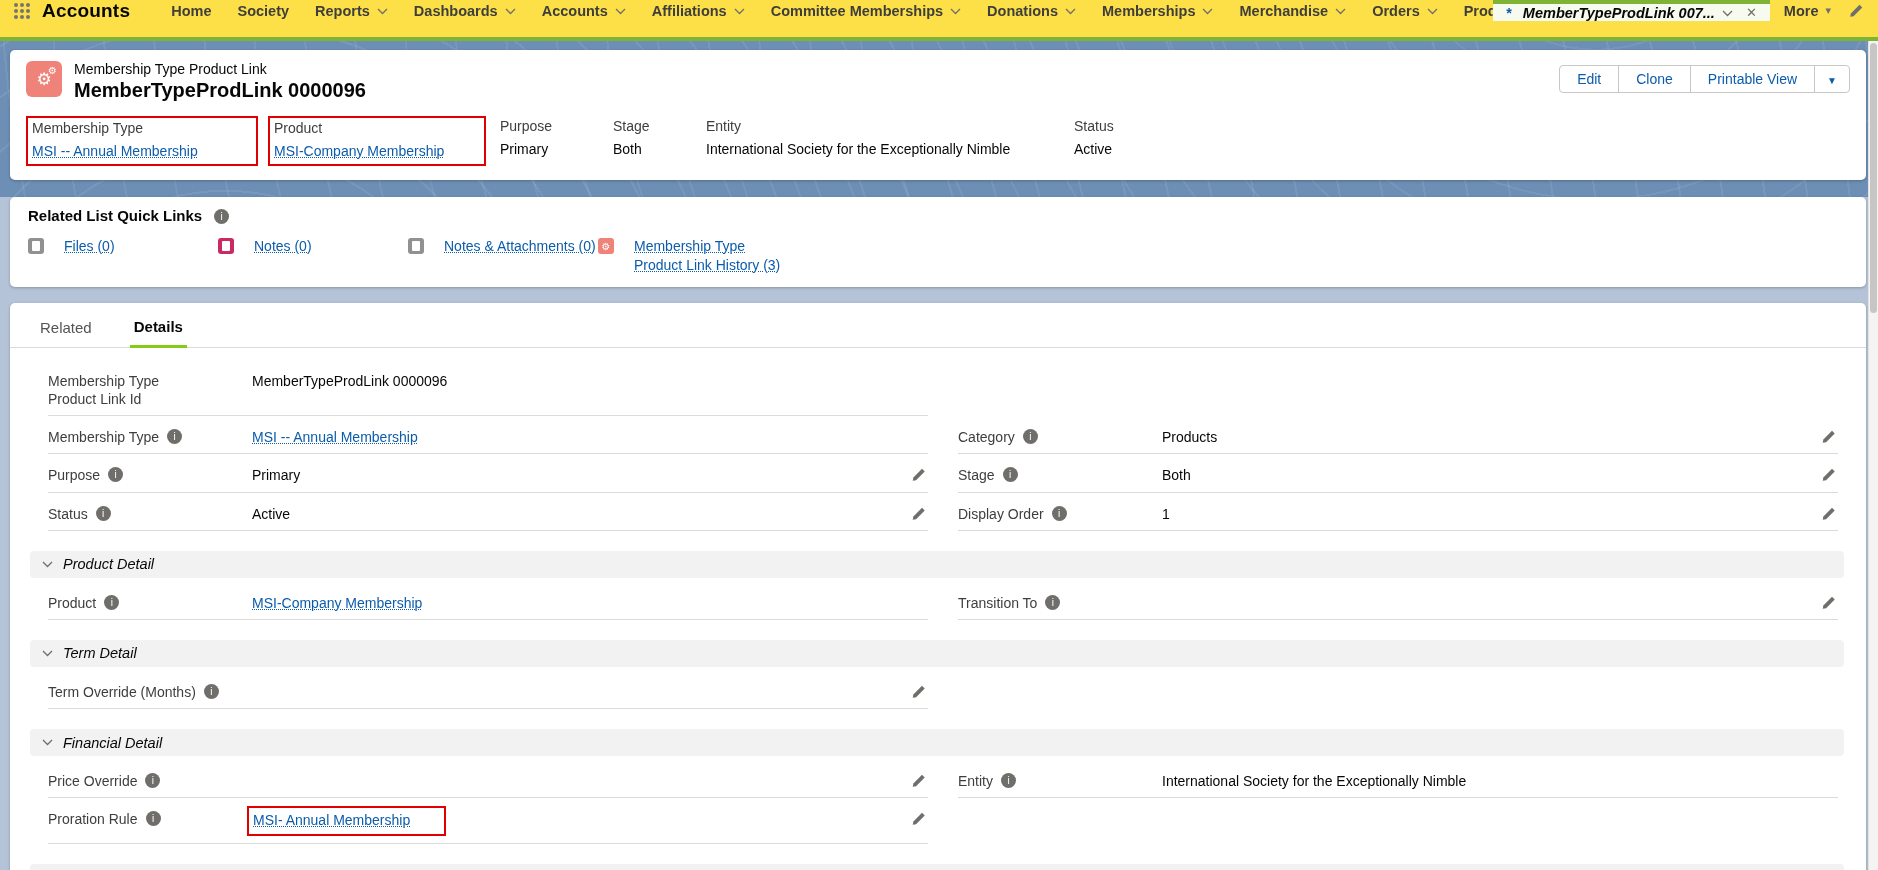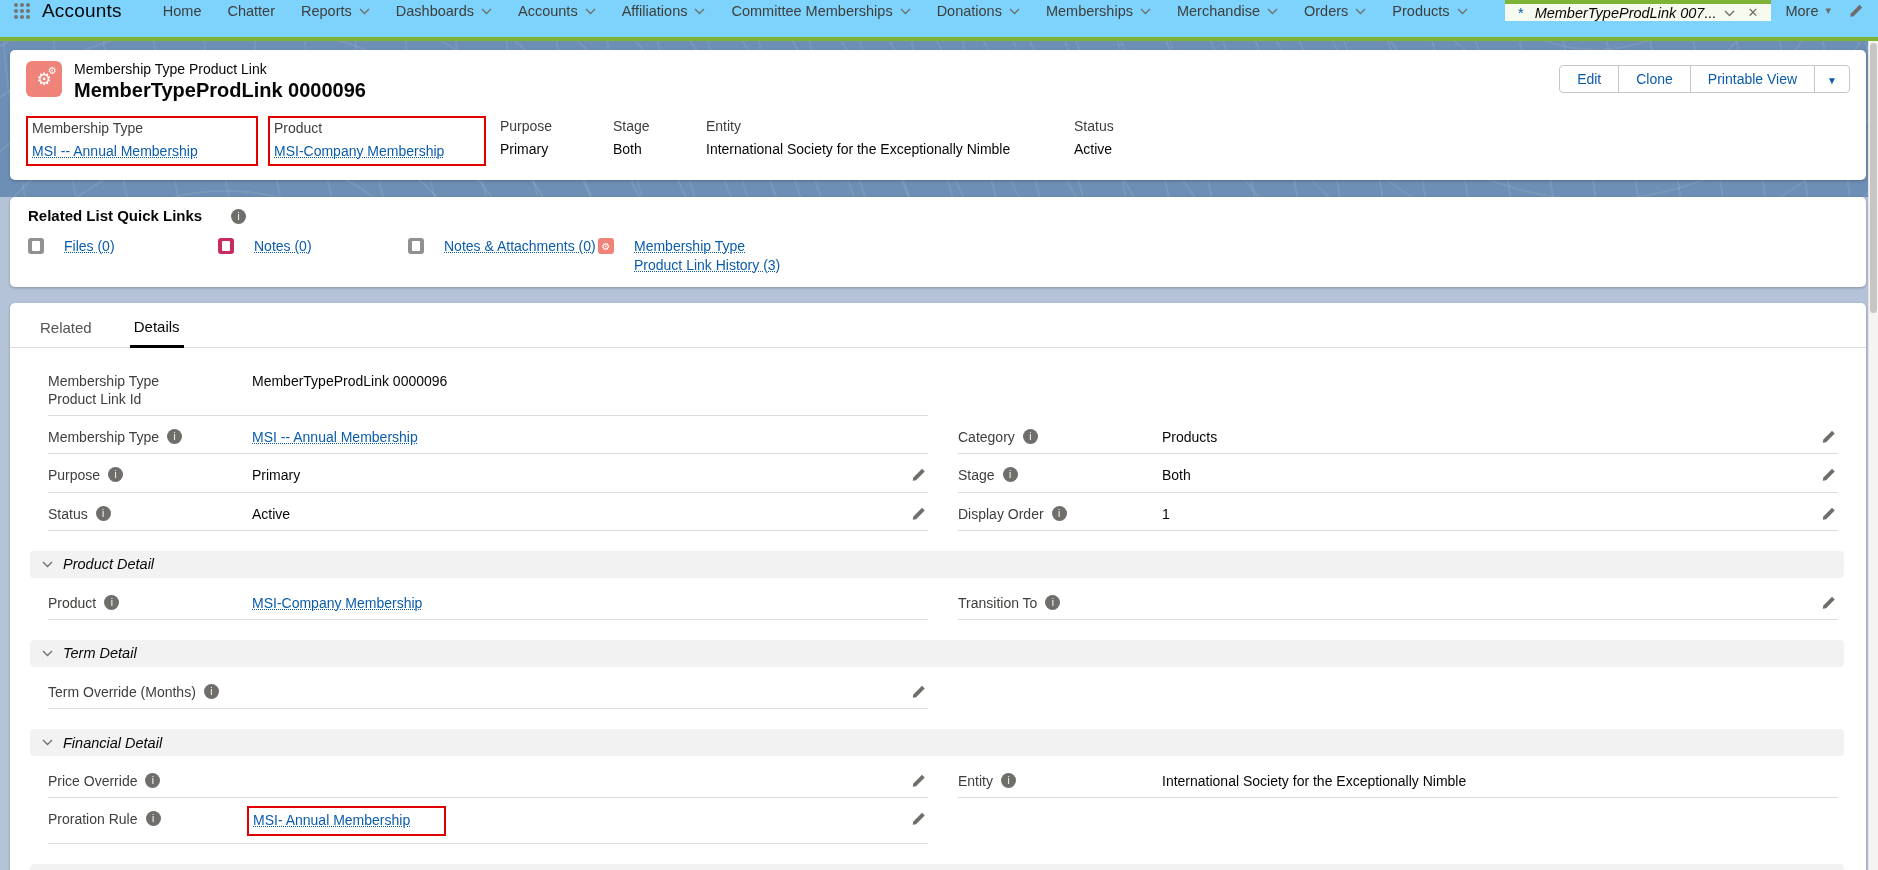--- a/index.html
+++ b/index.html
@@ -1,20 +1,20 @@
 <!DOCTYPE html>
 <html><head>
 <meta charset="utf-8">
 <style>
   * { margin:0; padding:0; box-sizing:border-box; }
   html,body { width:1878px; height:870px; overflow:hidden; background:#b5c3d8;
               font-family:"Liberation Sans","DejaVu Sans",sans-serif; font-size:14px; color:#080707; }
 
   
-  .topnav { height:37px; background:#7dd3fc; display:flex; align-items:center; padding:0 10px 16px 14px; position:relative; }
+  .topnav { height:37px; background:#fde047; display:flex; align-items:center; padding:0 10px 16px 14px; position:relative;font-weight:bold; }
   .waffle { width:16px; height:16px; display:grid; grid-template-columns:repeat(3,4px); grid-template-rows:repeat(3,4px); gap:2px; cursor:pointer; margin-right:12px; }
   .waffle i { width:4px; height:4px; border-radius:50%; background:#747474; }
   .appname { font-size:19px; color:#080707; margin-right:28px; letter-spacing:.2px; }
   .navtabs { display:flex; align-items:center; height:100%; flex:1; min-width:0; }
   .navtab { display:flex; align-items:center; gap:7px; padding:0 13px; height:100%; font-size:14.5px; color:#3e3e3c; cursor:pointer; white-space:nowrap; }
   .navtab svg { margin-top:2px; }
   .navtab.activetab { background:#f7faef; border-top:4px solid #7fb335; font-style:italic; color:#080707; padding-top:0; }
   .navtab.activetab .star { color:#0b5cab; font-style:normal; margin-right:4px; }
   .navtab .closex { font-style:normal; color:#706e6b; font-size:13px; margin-left:6px; cursor:pointer; }
   .moretab { display:flex; align-items:center; gap:7px; padding:0 14px; font-size:14.5px; color:#3e3e3c; cursor:pointer; white-space:nowrap; }
@@ -47,36 +47,36 @@
   .hl-col { flex:0 0 auto; padding-right:10px; }
   .hl-inner { padding:2px 10px 5px 4px; }
   .hl-inner.redbox { border:2px solid #e00000; }
   .hl-label { font-size:14px; color:#3e3e3c; display:block; margin-bottom:7px; }
   .hl-value { font-size:14px; color:#080707; display:block; }
   a.rec-link { color:#0b5cab; text-decoration:underline dotted 1px; cursor:pointer; }
 
   
   .lower { padding:0 12px 0 10px; }
   .ql-card { margin-top:0; padding:10px 18px 12px; }
-  .ql-title-row { display:flex; align-items:flex-end; gap:29px; }
+  .ql-title-row { display:flex; align-items:flex-end; gap:12px; }
   .ql-title { font-size:15px; font-weight:bold; color:#080707; }
   .ql-links { display:flex; margin-top:13px; align-items:flex-start; }
   .ql-item { display:flex; gap:20px; align-items:flex-start; flex:0 0 190px; font-size:14px; }
   .ql-item:last-child { flex:0 0 auto; }
   .ql-badge { width:16px; height:16px; border-radius:3px; flex:0 0 16px; display:flex; align-items:center; justify-content:center; margin-top:1px; }
   .ql-badge.file { background:#919191; }
   .ql-badge.note { background:#ca2a63; }
   .ql-badge.history { background:#ef837a; color:#fff; font-size:10px; }
   .ql-badge .page { width:8px; height:10px; background:#fff; border-radius:1px; }
   .ql-item a { max-width:160px; display:inline-block; line-height:1.35; }
 
   .main-card { margin-top:16px; min-height:640px; padding-bottom:40px; }
   .tabsrow { display:flex; gap:34px; padding:0 0 0 26px; border-bottom:1px solid #dddbda; height:45px; align-items:flex-end; }
   .dtab { padding:0 4px 12px; font-size:15px; color:#545452; cursor:pointer; position:relative; top:1px; }
-  .dtab.active { font-weight:normal; color:#080707; border-bottom:3px solid #000000; padding-bottom:10px;text-align:right; }
+  .dtab.active { font-weight:bold; color:#080707; border-bottom:3px solid #84cc16; padding-bottom:10px;text-align:right; }
 
   .detail-body { padding:12px 22px 0 20px; }
   .section-bar { background:#f3f2f2; border-radius:4px; height:27px; display:flex; align-items:center; gap:10px; padding:0 12px; margin:20px 0 4px; cursor:pointer; }
   .section-bar span { font-size:14.5px; color:#080707;font-style:italic; }
   .rows-grid { display:grid; grid-template-columns:1fr 1fr; column-gap:30px; padding:0 6px 0 18px; }
   .fcell { display:flex; align-items:flex-start; border-bottom:1px solid #dddbda; padding:6px 0 7px; min-height:31px; margin-top:6px; }
   .fcell.empty { border-bottom:none; }
   .flabel { flex:0 0 204px; font-size:14px; color:#3e3e3c; display:flex; gap:8px; align-items:flex-start; line-height:1.3; padding-right:14px; }
   .flabel .ltext { max-width:160px; }
   .fvalue { flex:1 1 auto; font-size:14px; color:#080707; line-height:1.3; }
@@ -102,21 +102,21 @@
       <i></i>
       <i></i>
       <i></i>
   </div>
   <span class="appname">Accounts</span>
   <nav class="navtabs" id="nav-tabs">
       <div class="navtab">
         <span>Home</span>
       </div>
       <div class="navtab">
-        <span>Chatter</span>
+        <span>Society</span>
       </div>
       <div class="navtab">
         <span>Reports</span>
         <svg width="11" height="7" viewBox="0 0 11 7">
           <path d="M1 1l4.5 4.5L10 1" fill="none" stroke="#706e6b" stroke-width="1.3"></path>
         </svg>
       </div>
       <div class="navtab">
         <span>Dashboards</span>
         <svg width="11" height="7" viewBox="0 0 11 7">

